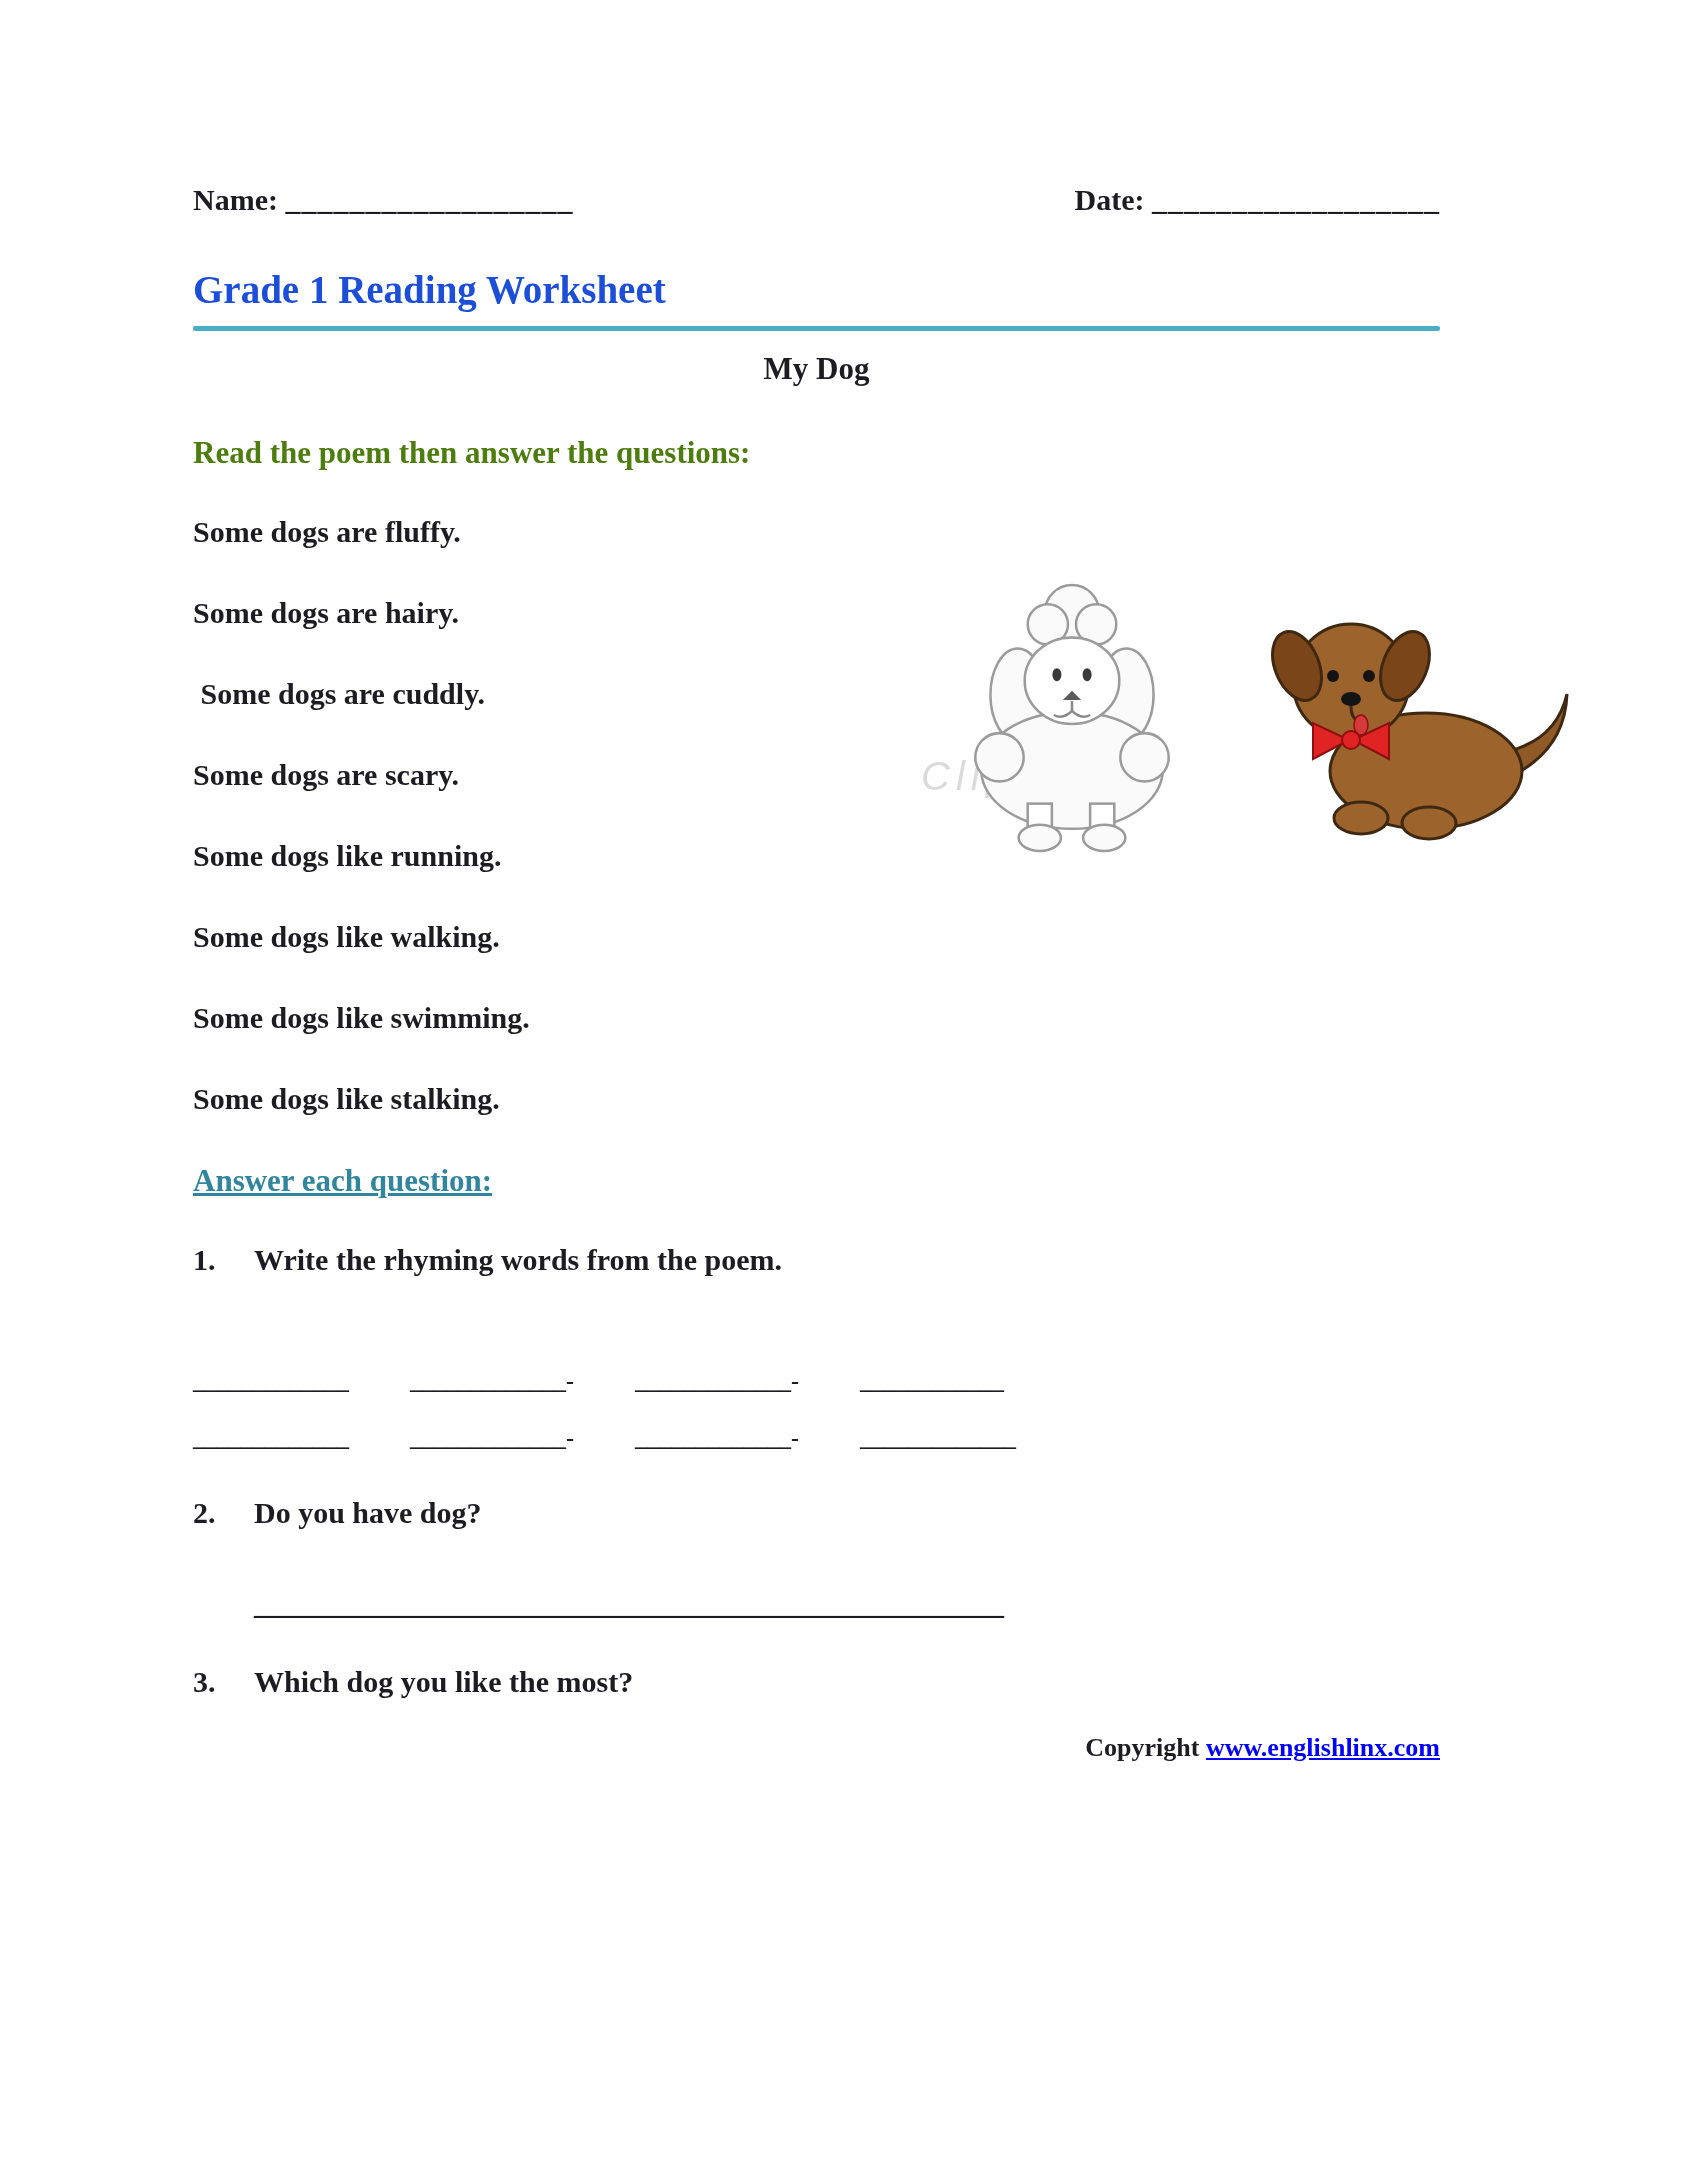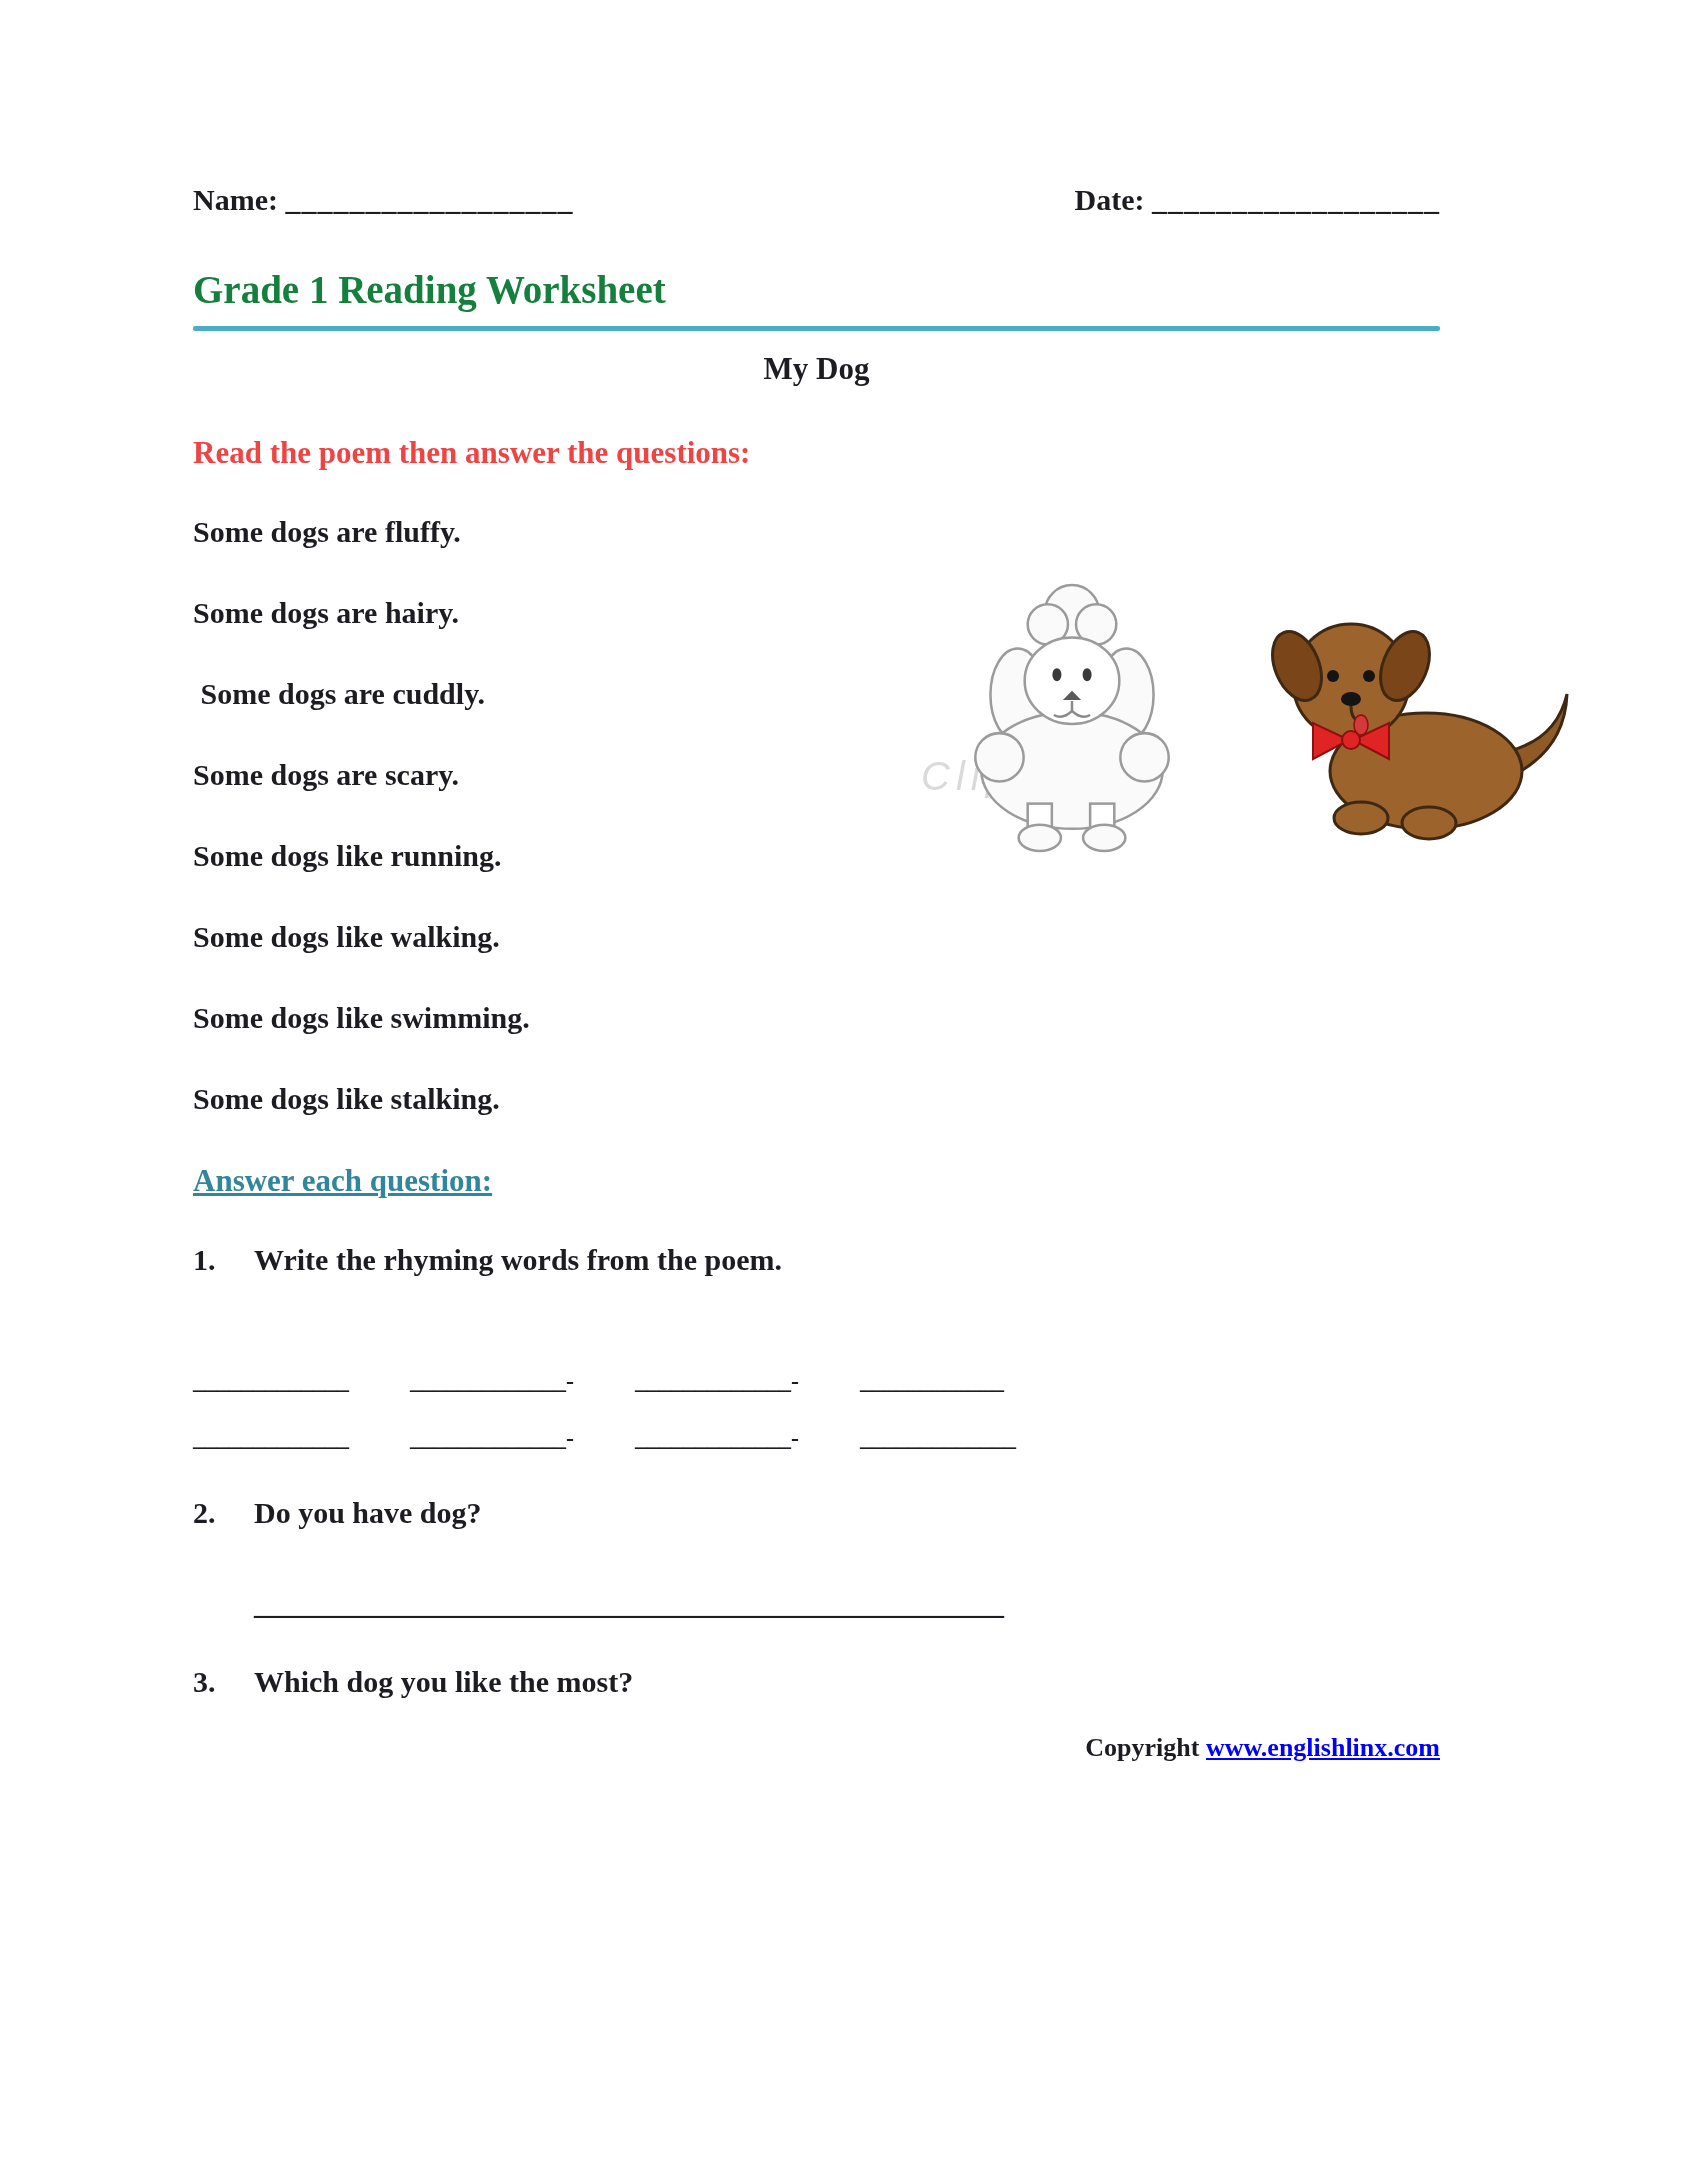--- a/index.html
+++ b/index.html
@@ -23,21 +23,21 @@
     justify-content: space-between;
     font-size: 30px;
     font-weight: bold;
   }
   .field { white-space: nowrap; }
   .field .blank { font-weight: bold; letter-spacing: 1px; }
   .heading {
     margin-top: 50px;
     font-size: 39px;
     font-weight: bold;
-    color: #15803d;
+    color: #1d4ed8;
   }
   .rule {
     margin-top: 14px;
     height: 5px;
     background: #4BACC6;
     border: none;
     border-radius: 2px;
   }
   .title {
     margin-top: 20px;
@@ -48,21 +48,21 @@
   .byline {
     margin-top: 26px;
     text-align: center;
     font-size: 24px;
     font-weight: bold;
   }
   .instructions {
     margin-top: 48px;
     font-size: 31px;
     font-weight: bold;
-    color: #ef4444;
+    color: #4d7c0f;
   }
   .poem { margin-top: 44px; }
   .poem-line {
     font-size: 30px;
     font-weight: bold;
     margin-bottom: 47px;
     white-space: pre;
   }
   .answer-heading {
     margin-top: 4px;

